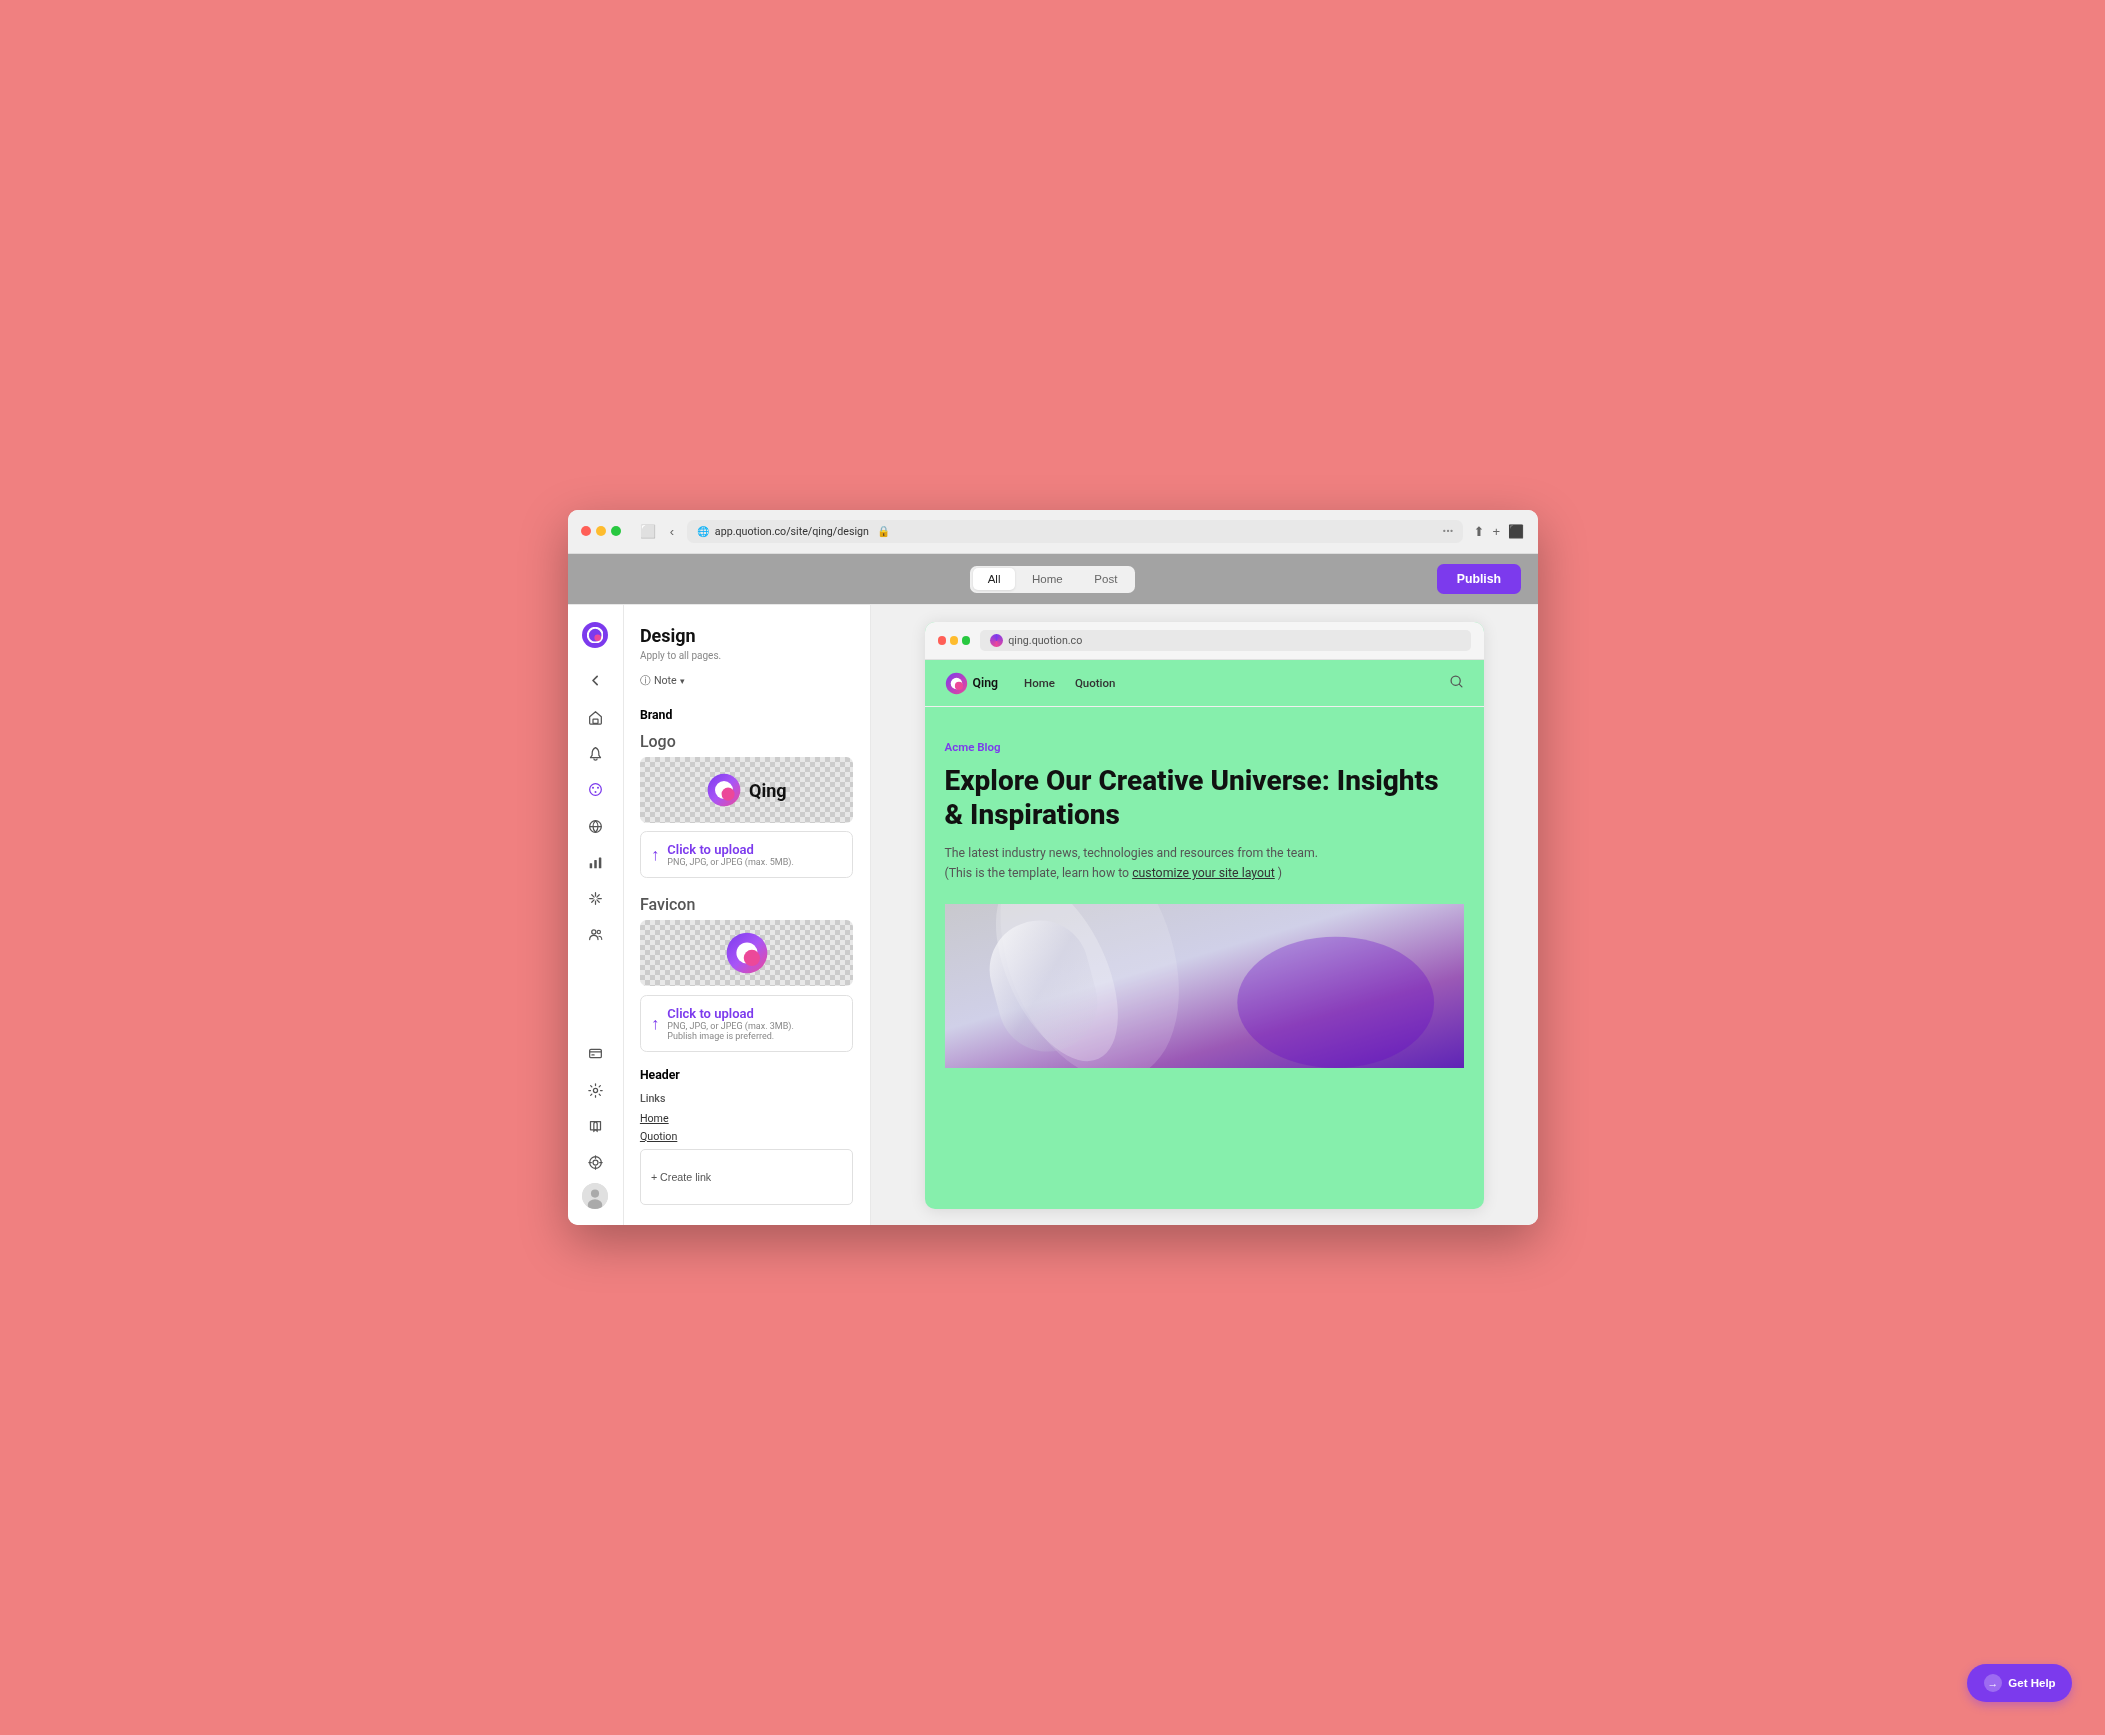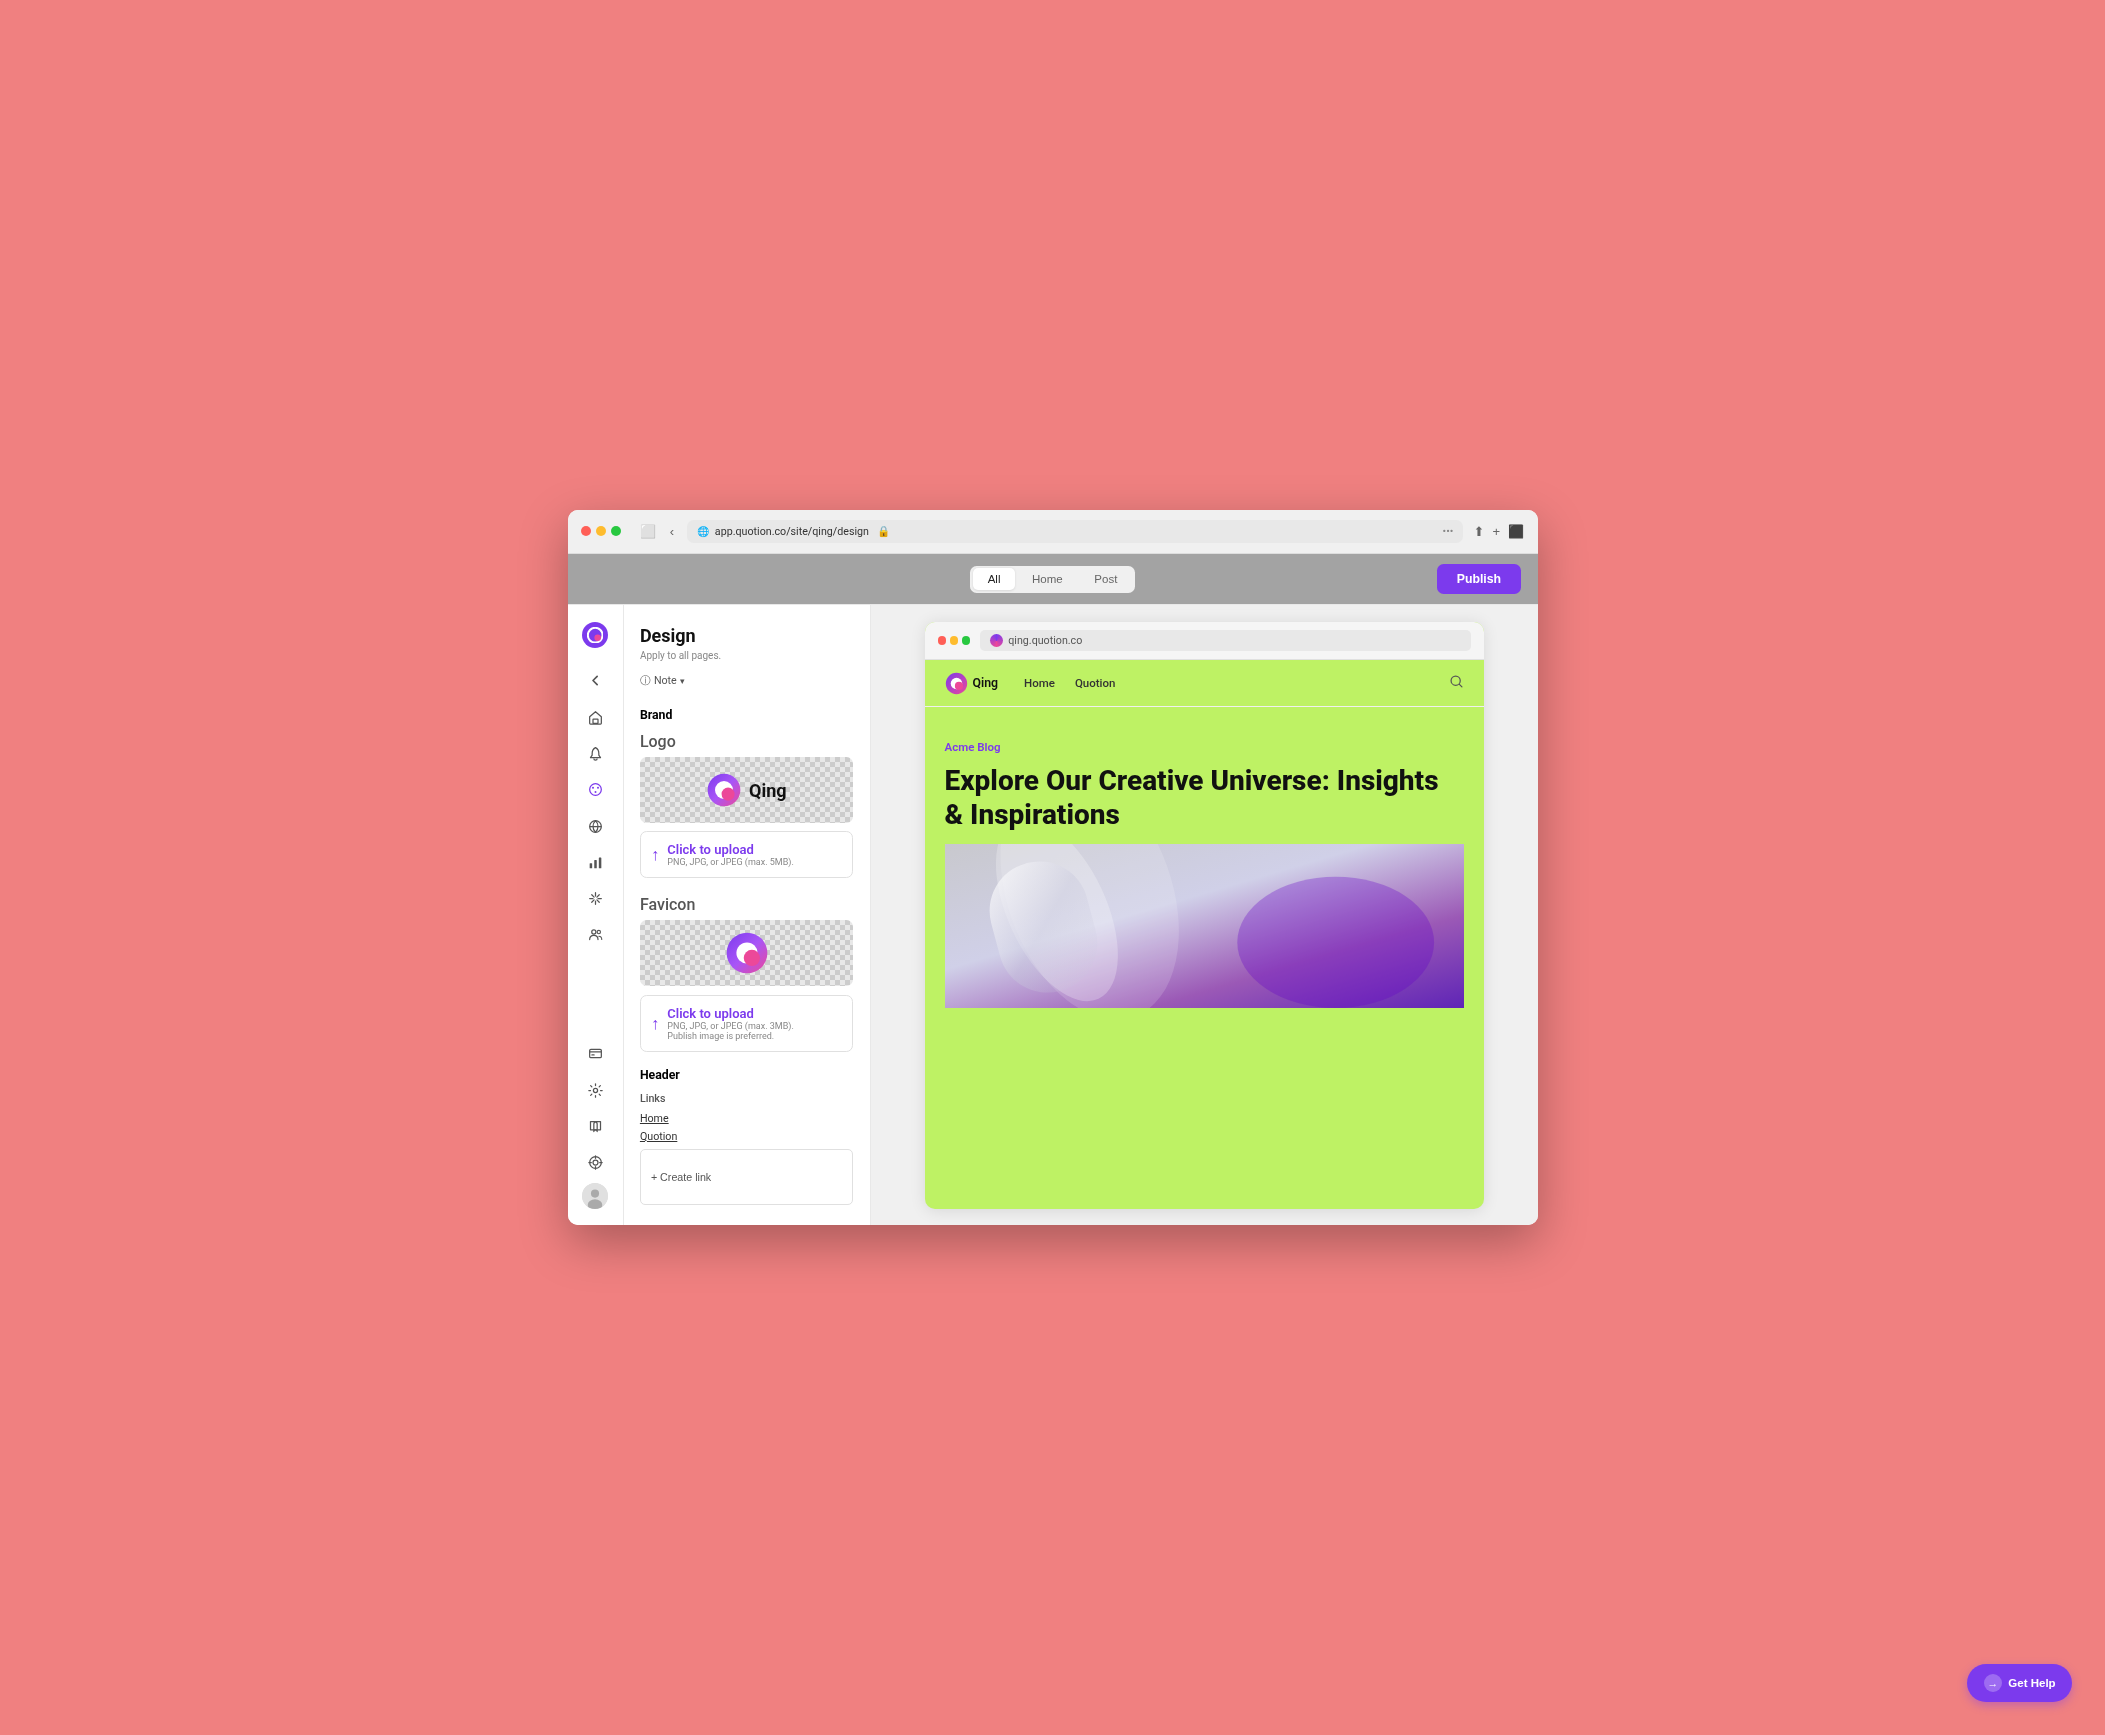--- a/index.html
+++ b/index.html
@@ -359,21 +359,21 @@
       background: #f0f0f0;
       overflow-y: auto;
       padding: 16.4px;
       display: flex;
       justify-content: center;
     }
 
     .site-preview {
       width: 100%;
       max-width: 559px;
-      background: #bef264;
+      background: #86efac;
       border-radius: 10px;
       overflow: hidden;
       box-shadow: 0 1.6px 16.4px rgba(0,0,0,0.1);
     }
 
     
     .site-chrome {
       background: #f5f5f5;
       padding: 8.2px 13px;
       display: flex;
@@ -790,20 +790,26 @@
             <svg width="15" height="15" viewBox="0 0 18 18" fill="none">
               <circle cx="8" cy="8" r="5.5" stroke="#555" stroke-width="1.5"></circle>
               <path d="M12.5 12.5l3 3" stroke="#555" stroke-width="1.5" stroke-linecap="round"></path>
             </svg>
           </div>
         </div>
 
         <div class="site-content">
           <p class="site-blog-label">Acme Blog</p>
           <h1 class="site-heading">Explore Our Creative Universe: Insights &amp; Inspirations</h1>
+          <p class="site-description">
+            <span>The latest industry news, technologies and resources from the team.</span><br>
+            <span>(This is the template, learn how to</span>
+            <a class="site-customize-link" href="#">customize your site layout</a>
+            <span>)</span>
+          </p>
 
           <div class="site-image">
             <div class="site-image-highlight"></div>
             <svg width="100%" height="164" viewBox="0 0 680 200" preserveAspectRatio="xMidYMid slice">
               <defs>
                 <linearGradient id="hero-grad" x1="0%" y1="0%" x2="100%" y2="100%">
                   <stop offset="0%" style="stop-color:#c8c8cc"></stop>
                   <stop offset="40%" style="stop-color:#d0d0e8"></stop>
                   <stop offset="70%" style="stop-color:#9b59b6"></stop>
                   <stop offset="100%" style="stop-color:#5b21b6"></stop>

